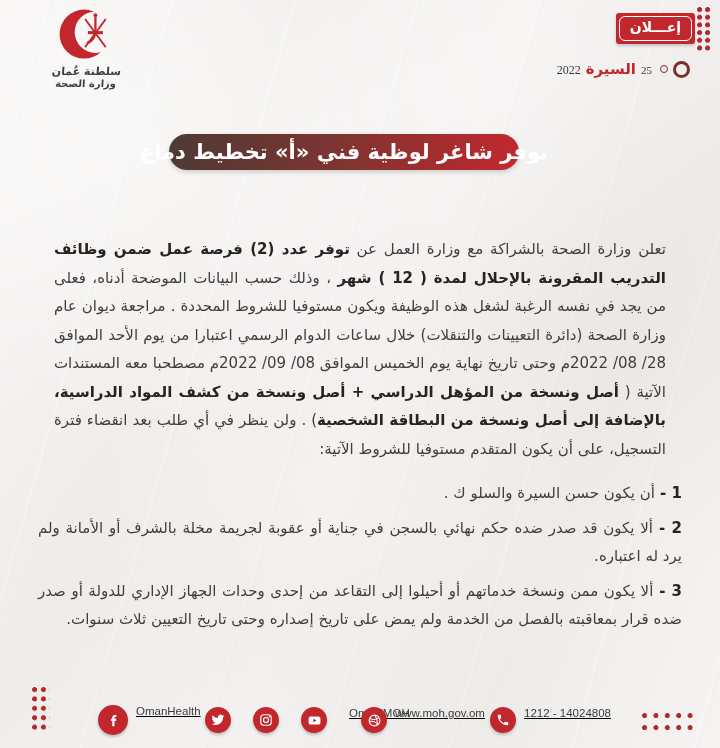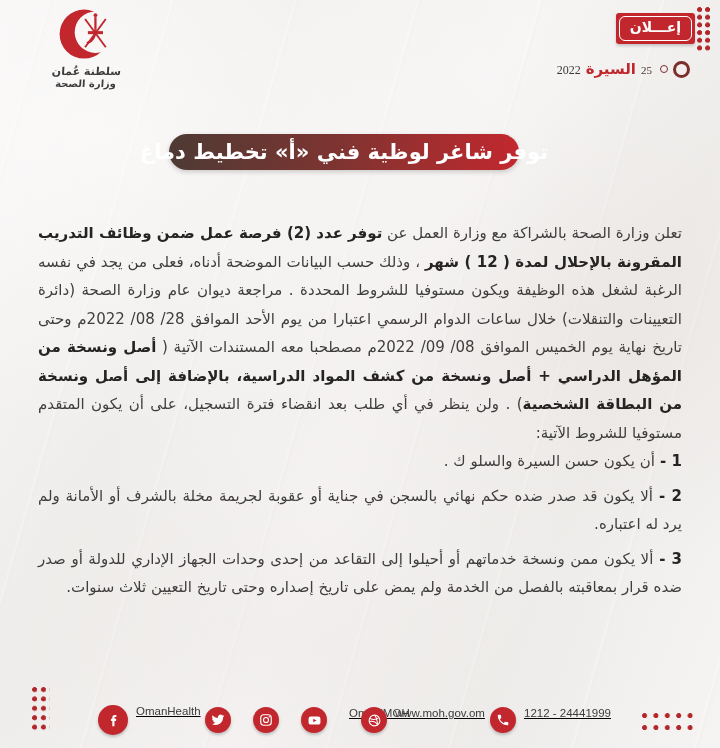--- a/index.html
+++ b/index.html
@@ -46,21 +46,21 @@
     border-radius:22px;
     background: linear-gradient(90deg,#4e3a34 0%,#7e3431 48%,#c2282e 100%);
     color:#fff; font-weight:bold; font-size:21px;
     display:flex; align-items:center; justify-content:center;
     direction:rtl; white-space:nowrap;
     box-shadow:0 2px 5px rgba(0,0,0,.18);
   }
 
   
   .content { position:absolute; top:219px; right:38px; left:38px; direction:rtl; }
-  .para { margin:0; font-size:15px; line-height:28.5px; color:#403e3d; text-align:justify; }
+  .para { margin:16px; font-size:15px; line-height:28.5px; color:#403e3d; text-align:justify; }
   .para .b, .cond .num { font-weight:bold; color:#262423; }
   .conds { font-size:15px; line-height:28px; color:#403e3d; text-align:justify; }
   .cond { margin-bottom:7px; }
 
   
   .fitem { position:absolute; display:flex; gap:8px;text-decoration:underline; }
   .flabel { font-family:"Liberation Sans", sans-serif; font-size:11.5px; color:#3b3b3b; }
   .sc { border-radius:50%; background:#c1272d; display:flex; align-items:center; justify-content:center; box-shadow:0 2px 3px rgba(0,0,0,.22); flex:0 0 auto; }
   .sc-30 { width:30px; height:30px; }
   .sc-26 { width:26px; height:26px; }
@@ -168,18 +168,18 @@
     </span>
     <span class="flabel">www.moh.gov.om</span>
   </div>
 
   <div class="fitem f-phone">
     <span class="sc sc-26">
       <svg width="14" height="14" viewBox="0 0 24 24">
           <path fill="#fff" d="M6.62 10.79c1.44 2.83 3.76 5.14 6.59 6.59l2.2-2.2c.27-.27.67-.36 1.02-.24 1.12.37 2.33.57 3.57.57.55 0 1 .45 1 1V20c0 .55-.45 1-1 1-9.39 0-17-7.61-17-17 0-.55.45-1 1-1h3.5c.55 0 1 .45 1 1 0 1.25.2 2.45.57 3.57.11.35.03.74-.25 1.02l-2.2 2.2z"></path>
         </svg>
     </span>
-    <span class="flabel">1212 - 24441999</span>
+    <span class="flabel">1212 - 14024808</span>
   </div>
 
   <div class="dotgrid dots-bottom-right"></div>
 
 </div>
 
 </body></html>

